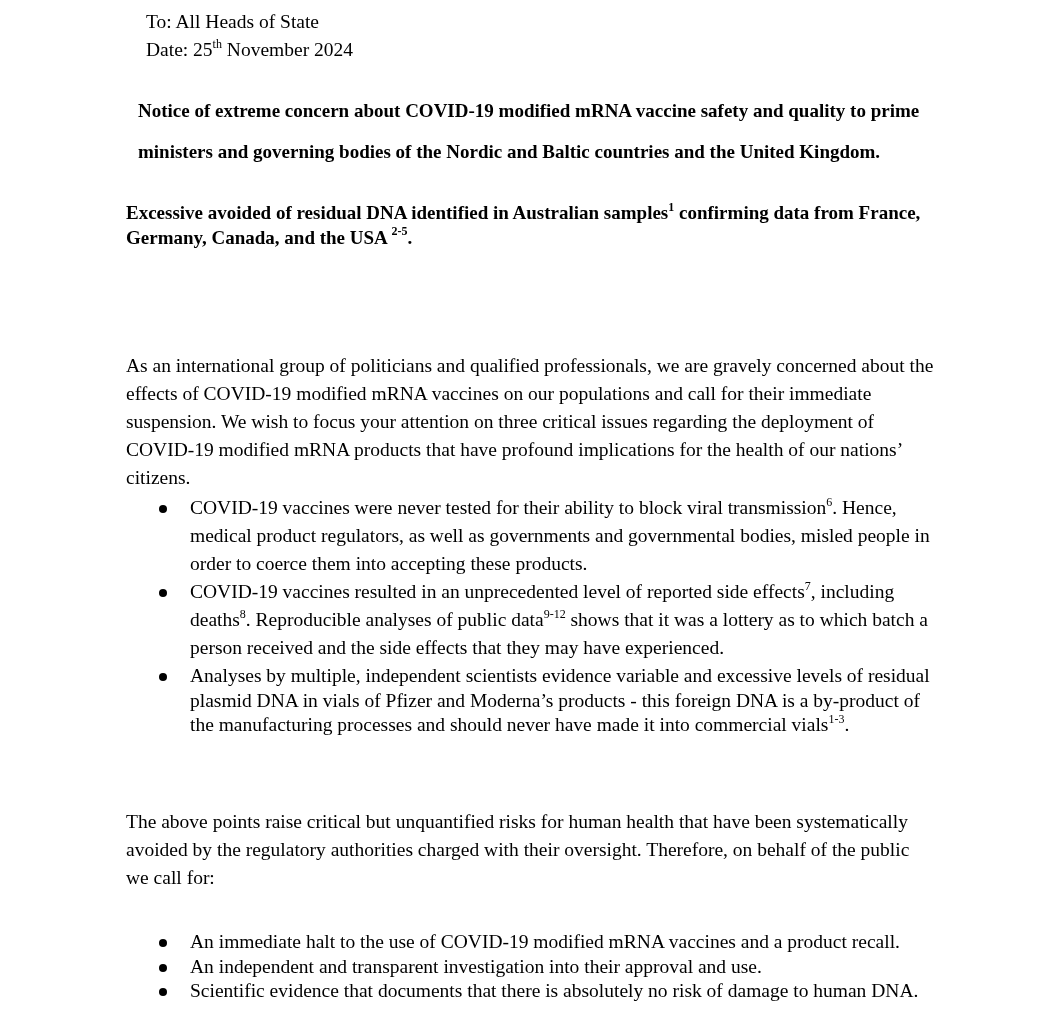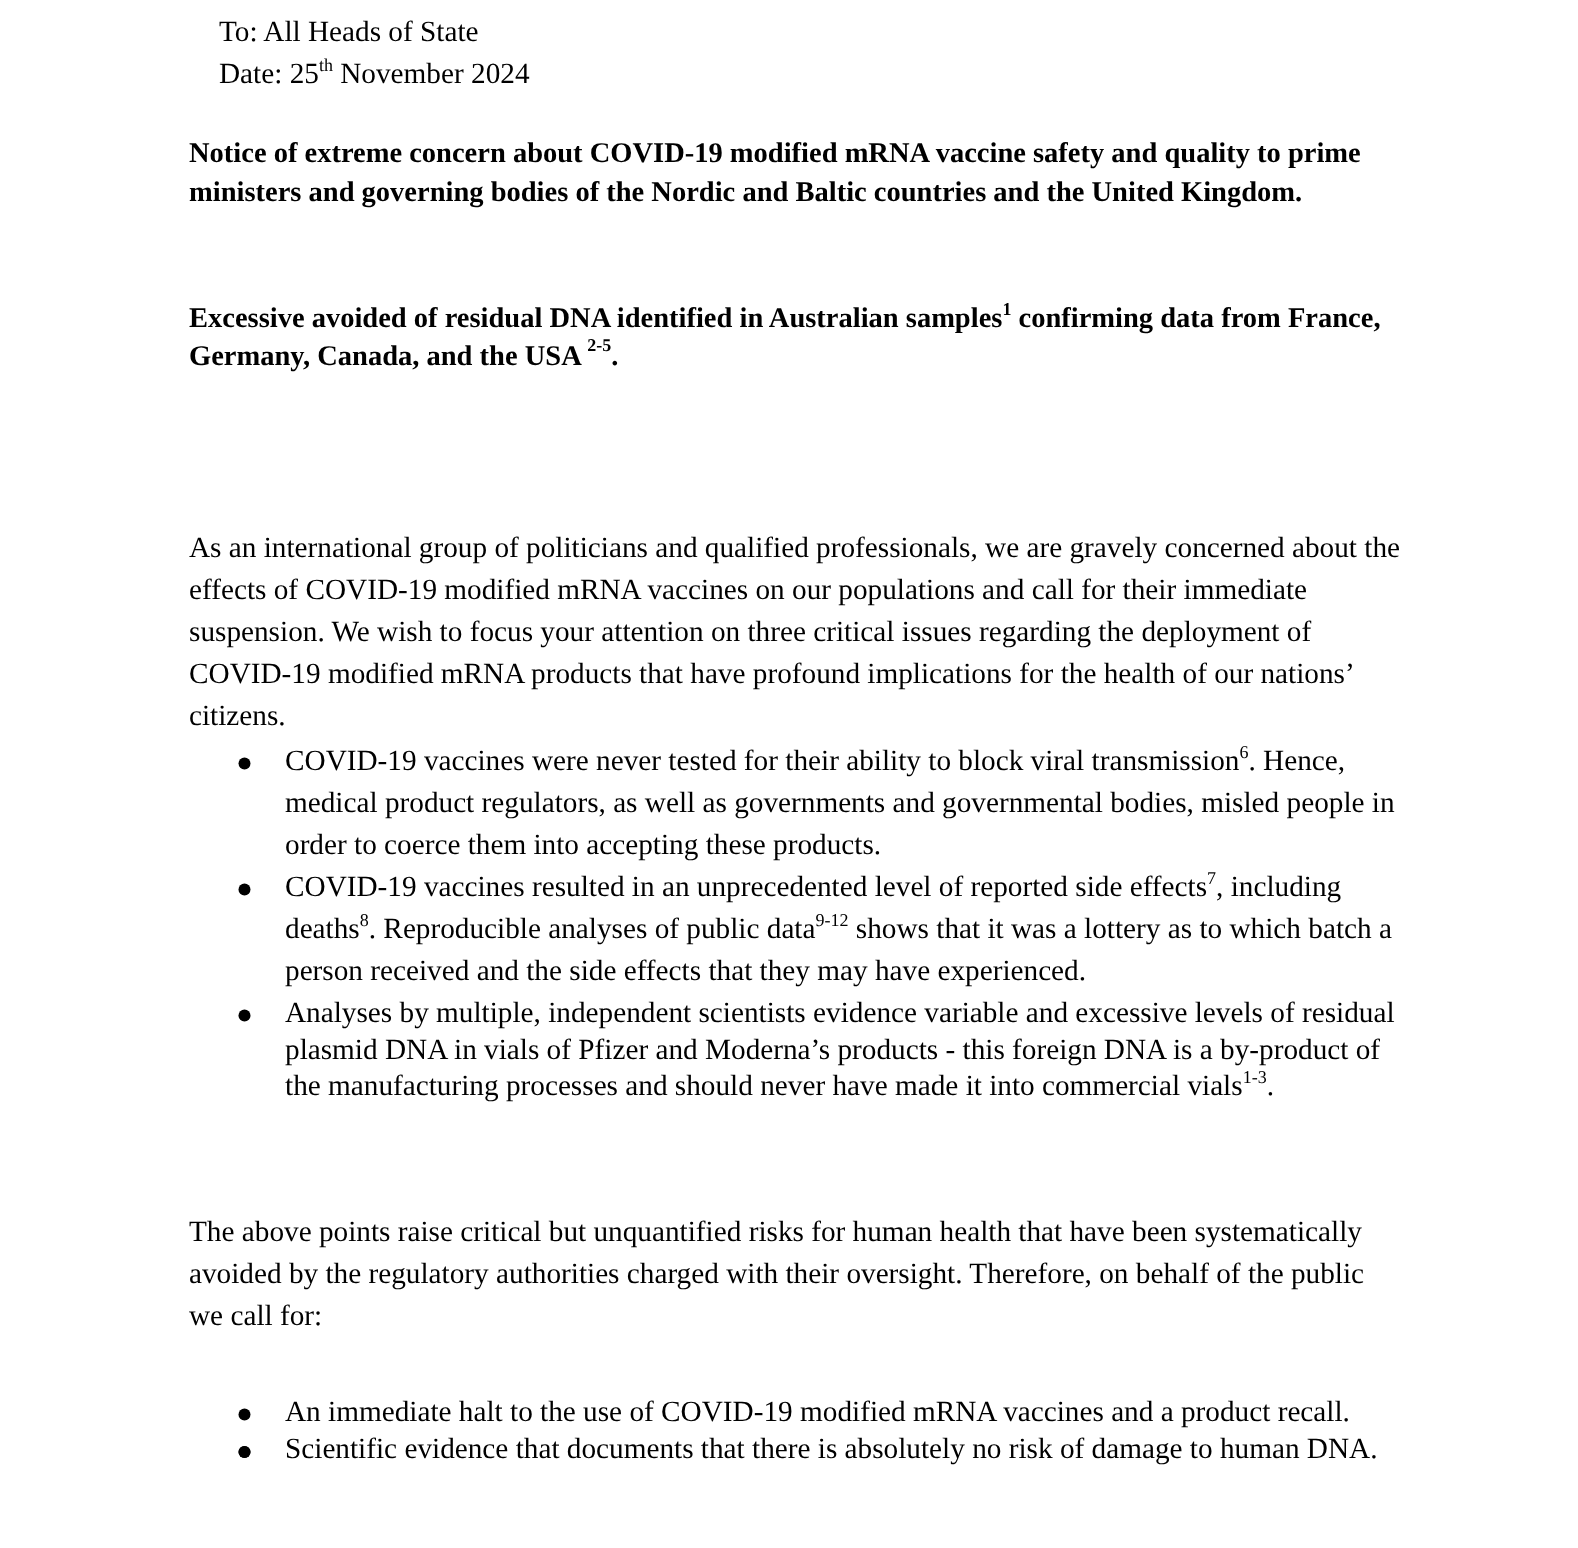--- a/index.html
+++ b/index.html
@@ -28,21 +28,21 @@
 
 <div class="page">
 
   <div class="hdr line" style="top:8px;">
     <span>To: All Heads of State</span>
   </div>
   <div class="hdr line" style="top:36px;">
     <span>Date: 25</span><sup>th</sup><span> November 2024</span>
   </div>
 
-  <div class="block line bold" style="top:90px; line-height:26px;">
+  <div class="block line bold" style="top:90px; line-height:41px;margin-left:12px;">
     <p>Notice of extreme concern about COVID-19 modified mRNA vaccine safety and quality to prime ministers and governing bodies of the Nordic and Baltic countries and the United Kingdom.</p>
   </div>
 
   <div class="block line bold" style="top:201px; line-height:24.5px;">
     <p><span>Excessive avoided of residual DNA identified in Australian samples</span><sup>1</sup><span> confirming data from France, Germany, Canada, and the USA </span><sup>2-5</sup><span>.</span></p>
   </div>
 
   <div class="block line" style="top:352px; line-height:28px;">
     <p>As an international group of politicians and qualified professionals, we are gravely concerned about the effects of COVID-19 modified mRNA vaccines on our populations and call for their immediate suspension. We wish to focus your attention on three critical issues regarding the deployment of COVID-19 modified mRNA products that have profound implications for the health of our nations’ citizens.</p>
   </div>
@@ -69,20 +69,21 @@
   </div>
 
   <div class="block line" style="top:894px;margin-top:36px;">
     <ul class="bullets">
       <li class="tight">
         <span class="dot" style="top:9px;"></span>
         <span>An immediate halt to the use of COVID-19 modified mRNA vaccines and a product recall.</span>
       </li>
       <li class="tight">
         <span class="dot" style="top:9px;"></span>
+        <span>An independent and transparent investigation into their approval and use.</span>
       </li>
       <li class="tight">
         <span class="dot" style="top:9px;"></span>
         <span>Scientific evidence that documents that there is absolutely no risk of damage to human DNA.</span>
       </li>
     </ul>
   </div>
 
 </div>
 

